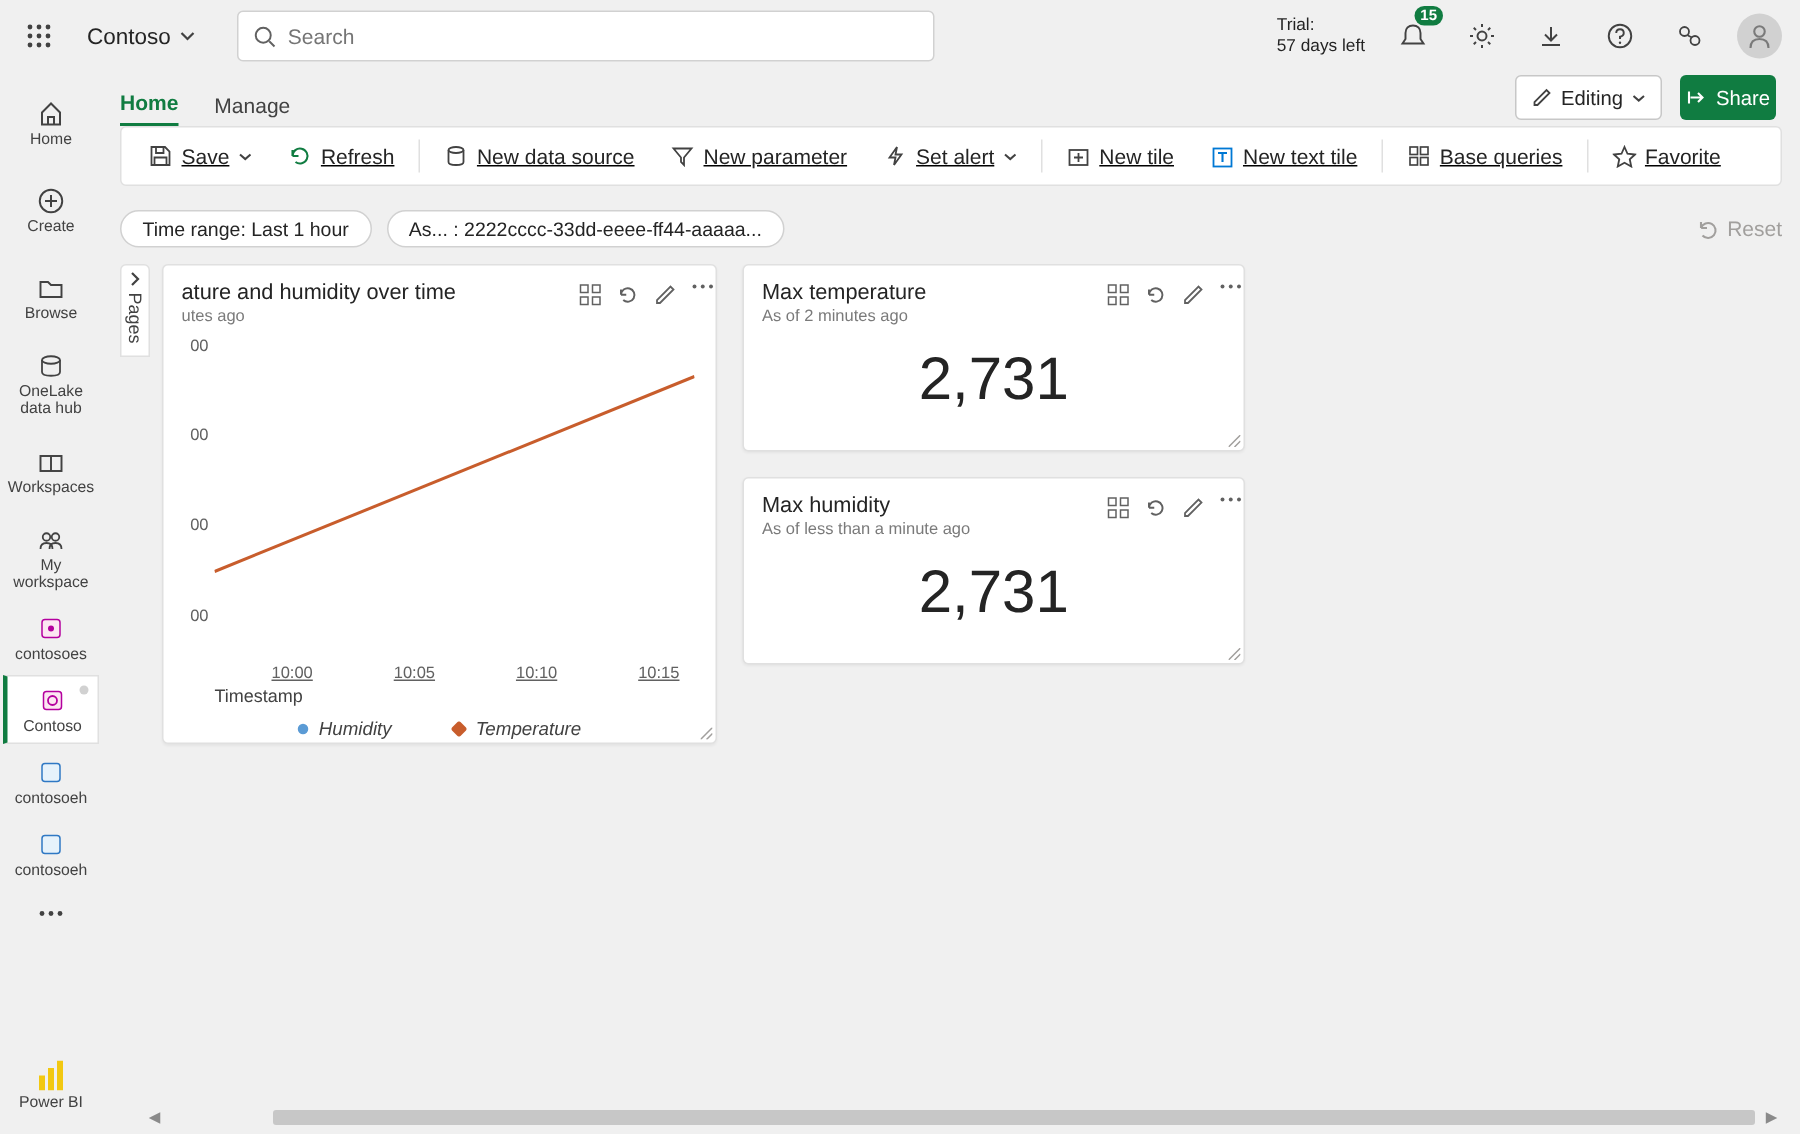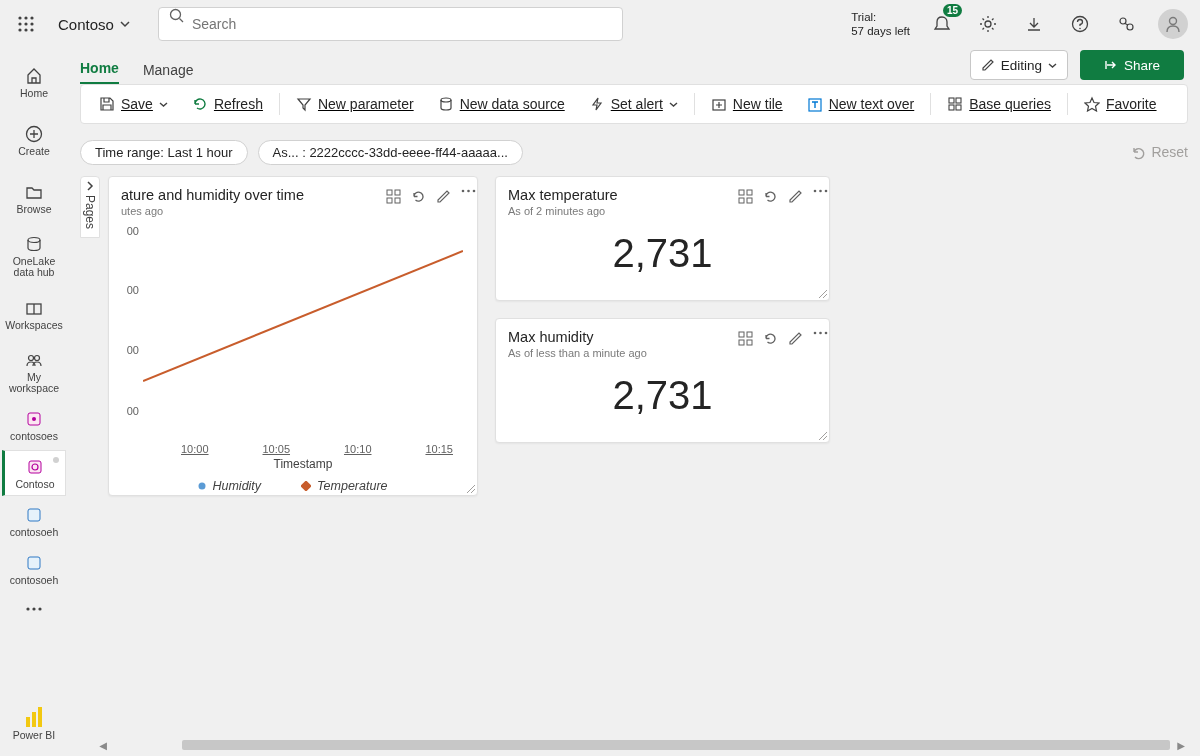--- a/index.html
+++ b/index.html
@@ -1,21 +1,21 @@
 <!DOCTYPE html>
 <html><head>
 <meta charset="utf-8">
 <style>
 * { margin:0; padding:0; box-sizing:border-box; font-family:"Segoe UI",Arial,sans-serif; }
 body { width:1200px; height:756px; background:#f0f0f0; overflow:hidden; position:relative; }
 
 .topbar { height:48px; display:flex; align-items:center; padding:0 12px; background:#f0f0f0; }
 .app-dots { width:32px; height:32px; display:flex; align-items:center; justify-content:center; }
 .ws-name { margin-left:18px; font-size:15px; color:#242424; display:flex; align-items:center; gap:6px; }
-.search-box { margin-left:28px; width:465px; height:34px; background:#fff; border:1px solid #d1d1d1; border-radius:4px; display:flex; padding:0 10px; gap:8px; color:#616161; }
+.search-box { margin-left:28px; width:465px; height:34px; background:#fff; border:1px solid #d1d1d1; border-radius:4px; display:flex; align-items:center; padding:0 10px; gap:8px; color:#616161; }
 .top-right { margin-left:auto; display:flex; align-items:center; gap:18px; }
 .trial { font-size:11.5px; line-height:14px; color:#242424; text-align:left;margin-left:21px; }
 .icon-btn { position:relative; width:28px; height:28px; display:flex; align-items:center; justify-content:center; color:#424242; border-radius:4px; cursor:pointer; }
 .badge { position:absolute; top:-6px; right:-6px; background:#107c41; color:#fff; font-size:10px; font-weight:600; padding:1px 4px; border-radius:8px; }
 .avatar { width:30px; height:30px; border-radius:50%; background:#d1d1d1; display:flex; align-items:center; justify-content:center; color:#7a7a7a; }
 
 .left-rail { position:absolute; left:0; top:48px; bottom:0; width:68px; background:#f0f0f0; display:flex; flex-direction:column; align-items:center; padding-top:6px; gap:2px; }
 .rail-item { width:64px; height:56px; display:flex; flex-direction:column; align-items:center; justify-content:center; gap:2px; color:#424242; cursor:pointer; font-size:10.5px; text-align:center; line-height:11px; position:relative; border:1px solid transparent; }
 .rail-item.small { height:46px; }
 .rail-item.active { background:#fff; border:1px solid #e0e0e0; border-left:3px solid #107c41; }
@@ -24,21 +24,21 @@
 .rail-spacer { flex:1; }
 .rail-pbi { width:64px; height:52px; display:flex; flex-direction:column; align-items:center; justify-content:center; gap:2px; font-size:10.5px; color:#424242; margin-bottom:6px; }
 
 .main { position:absolute; left:68px; top:48px; right:0; bottom:0; background:#f0f0f0; display:flex; flex-direction:column; }
 
 .tabs-row { height:36px; display:flex; align-items:flex-end; padding-left:12px; gap:24px; }
 .tab { font-size:14px; color:#424242; padding-bottom:6px; cursor:pointer; }
 .tab.active { color:#107c41; font-weight:600; border-bottom:2px solid #107c41; }
 .tabs-actions { margin-left:auto; margin-right:16px; display:flex; align-items:center; gap:12px; margin-bottom:4px; }
 .btn-edit { height:30px; background:#fff; border:1px solid #c7c7c7; border-radius:4px; padding:0 10px; display:flex; align-items:center; gap:6px; font-size:13.5px; color:#242424; }
-.btn-share { height:30px; background:#107c41; color:#fff; border:none; border-radius:4px; padding:0 24px; display:flex; align-items:center; gap:6px; font-size:13.5px; }
+.btn-share { height:30px; background:#107c41; color:#fff; border:none; border-radius:4px; padding:0 4px; display:flex; align-items:center; gap:6px; font-size:13.5px; }
 
 .toolbar { margin:0 12px; height:40px; background:#fff; border:1px solid #e0e0e0; border-radius:4px; display:flex; align-items:center; padding:0 8px; gap:4px;text-decoration:underline; }
 .tool-btn { height:36px; padding:0 10px; display:flex; align-items:center; gap:6px; color:#242424; font-size:14px; border-radius:2px; cursor:pointer; }
 .vline { width:1px; height:22px; background:#e0e0e0; margin:0 2px; }
 
 .filter-row { height:36px; margin:10px 12px 6px 12px; display:flex; align-items:center; gap:10px; }
 .pill { background:#fff; border:1px solid #d1d1d1; border-radius:14px; padding:4px 14px; font-size:13px; color:#242424; }
 .reset-btn { margin-left:auto; display:flex; align-items:center; gap:6px; color:#a19f9d; font-size:14px; }
 
 .canvas { flex:1; margin:0 12px 18px 12px; background:#f0f0f0; position:relative; overflow:auto; }
@@ -52,21 +52,21 @@
 .tile-icons { display:flex; gap:10px; color:#616161; padding-top:2px; }
 .tile-icons > div { cursor:pointer; }
 .resize-handle { position:absolute; right:2px; bottom:2px; width:8px; height:8px; }
 
 .big-number { font-size:40px; font-weight:400; color:#242424; text-align:center; padding:10px 0 16px 0; }
 
 .chart-area { position:relative; height:250px; padding:8px 12px 4px 4px; overflow:hidden; }
 .yaxis { position:absolute; left:2px; top:10px; bottom:60px; width:28px; font-size:11px; color:#616161; }
 .yaxis div { position:absolute; right:0; transform:translateY(-50%); }
 .xaxis-labels { color:#616161; font-size:11px; display:flex; justify-content:space-between; padding:2px 10px 0 38px;text-decoration:underline; }
-.xaxis-title { text-align:center; font-size:12px; color:#424242; margin-top:2px; }
+.xaxis-title { font-size:12px; color:#424242; margin-top:2px; }
 .legend { display:flex; gap:40px; justify-content:center; padding:8px 0 4px 0; font-size:12.5px; color:#424242; }
 .leg-item { display:flex; align-items:center; gap:6px;font-style:italic; }
 .plotbox { position:absolute; left:34px; right:14px; top:10px; bottom:60px; }
 
 .hscroll { position:absolute; left:28px; right:12px; bottom:4px; height:14px; display:flex; align-items:center; }
 .hscroll-arrow { width:14px; height:14px; display:flex; align-items:center; justify-content:center; color:#8a8a8a; font-size:10px; }
 .hscroll-track { flex:1; height:10px; background:#f0f0f0; position:relative; }
 .hscroll-thumb { position:absolute; top:0; bottom:0; left:72px; right:4px; background:#c7c7c7; border-radius:2px; }
 
 svg { display:block; }
@@ -294,30 +294,30 @@
     </div>
     <div class="tool-btn">
       <svg width="16" height="16">
           <path d="M3 8 A5 5 0 1 1 5 12 M3 8 L3 4 M3 8 L7 8" stroke="#107c41" fill="none" stroke-width="1.4"></path>
         </svg>
       <span>Refresh</span>
     </div>
     <div class="vline"></div>
     <div class="tool-btn">
       <svg width="16" height="16">
-          <path d="M2 3 L14 3 L9 9 L9 14 L7 12 L7 9 Z" stroke="#424242" fill="none" stroke-width="1.2"></path>
-        </svg>
-      <span>New parameter</span>
-    </div>
-    <div class="tool-btn">
-      <svg width="16" height="16">
           <ellipse cx="8" cy="4" rx="5" ry="2" stroke="#424242" fill="none" stroke-width="1.2"></ellipse>
           <path d="M3 4 L3 12 Q3 14 8 14 Q13 14 13 12 L13 4" stroke="#424242" fill="none" stroke-width="1.2"></path>
         </svg>
       <span>New data source</span>
+    </div>
+    <div class="tool-btn">
+      <svg width="16" height="16">
+          <path d="M2 3 L14 3 L9 9 L9 14 L7 12 L7 9 Z" stroke="#424242" fill="none" stroke-width="1.2"></path>
+        </svg>
+      <span>New parameter</span>
     </div>
     <div class="tool-btn">
       <svg width="16" height="16">
           <path d="M9 2 L4 9 L8 9 L7 14 L12 7 L8 7 Z" stroke="#424242" fill="none" stroke-width="1.2"></path>
         </svg>
       <span>Set alert</span>
       <svg width="9" height="9">
           <path d="M1 3 L4.5 6 L8 3" stroke="#424242" fill="none" stroke-width="1.4"></path>
         </svg>
     </div>
@@ -327,21 +327,21 @@
           <rect x="2" y="4" width="12" height="10" stroke="#424242" fill="none" stroke-width="1.2"></rect>
           <path d="M8 6 L8 12 M5 9 L11 9" stroke="#424242" stroke-width="1.2"></path>
         </svg>
       <span>New tile</span>
     </div>
     <div class="tool-btn">
       <svg width="16" height="16">
           <rect x="2" y="3" width="12" height="12" stroke="#0078d4" fill="none" stroke-width="1.2"></rect>
           <path d="M5 6 L11 6 M8 6 L8 12" stroke="#0078d4" stroke-width="1.4"></path>
         </svg>
-      <span>New text over</span>
+      <span>New text tile</span>
     </div>
     <div class="vline"></div>
     <div class="tool-btn">
       <svg width="16" height="16">
           <rect x="2" y="2" width="5" height="5" stroke="#424242" fill="none" stroke-width="1.1"></rect>
           <rect x="9" y="2" width="5" height="5" stroke="#424242" fill="none" stroke-width="1.1"></rect>
           <rect x="2" y="9" width="5" height="5" stroke="#424242" fill="none" stroke-width="1.1"></rect>
           <rect x="9" y="9" width="5" height="5" stroke="#424242" fill="none" stroke-width="1.1"></rect>
         </svg>
       <span>Base queries</span>

